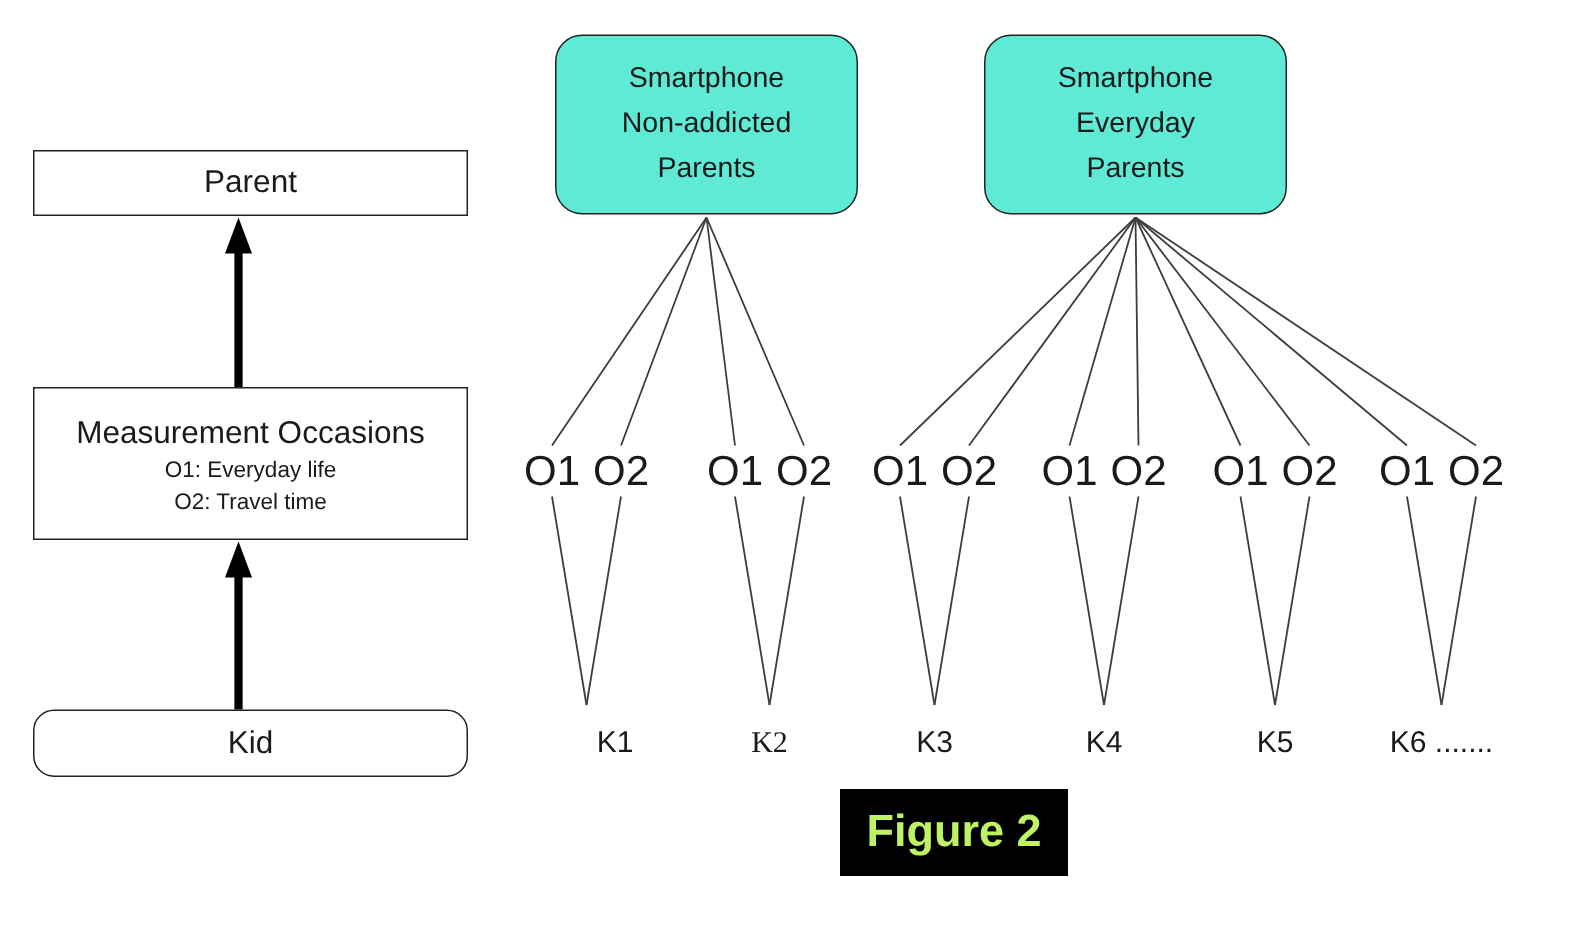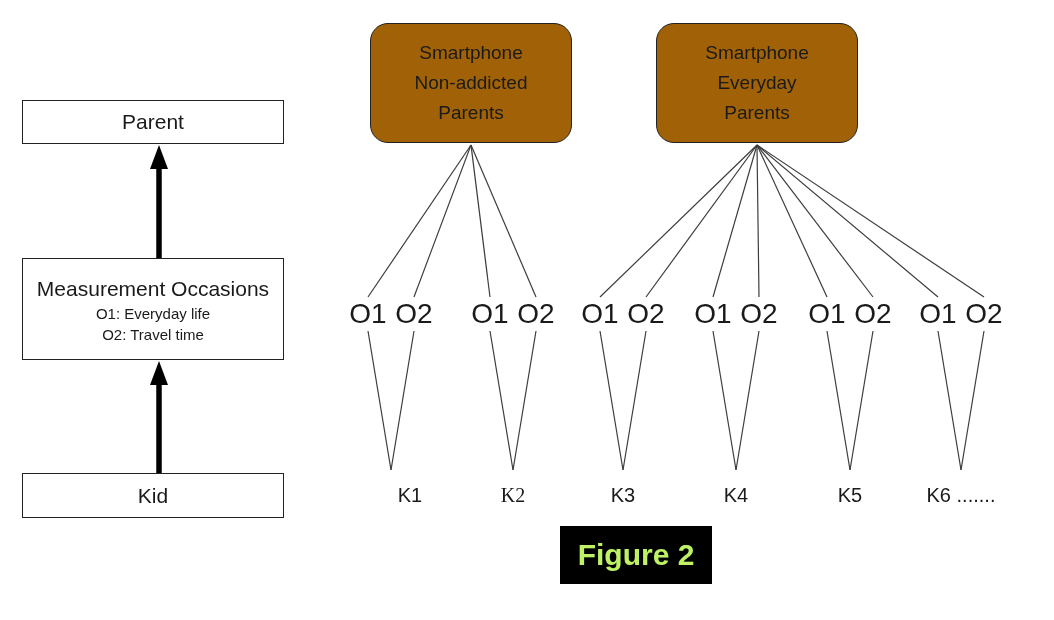--- a/index.html
+++ b/index.html
@@ -17,44 +17,44 @@
     color: #1a1a1a;
   }
   #lines-svg {
     position: absolute;
     left: 0; top: 0;
     width: 1054px; height: 620px;
   }
   .rect-box {
     position: absolute;
     left: 22px;
-    width: 262px;
+    width: 290px;
     border: 1.6px solid #222222;
     background: #ffffff;
     box-sizing: border-box;
     display: flex;
     flex-direction: column;
     align-items: center;
     justify-content: center;
     text-align: right;
   }
   #parent-box { top: 100px; height: 44px; }
-  #kid-box    { top: 473px; height: 45px; }
+  #kid-box    { top: 473px; height: 45px; border-radius: 14px; }
   #mo-box     { top: 258px; height: 102px; }
   .box-title { font-size: 21px; line-height: 26px; }
   .mo-title  { font-size: 21px; line-height: 28px; margin-top: 1px; }
   .mo-sub    { font-size: 15px; line-height: 21px; }
   .group-box {
     position: absolute;
     top: 23px;
     height: 120px;
     width: 202px;
     border: 1.6px solid #222222;
     border-radius: 18px;
-    background: #a16207;
+    background: #5eead4;
     box-sizing: border-box;
     display: flex;
     flex-direction: column;
     align-items: center;
     justify-content: center;
     text-align: center;
   }
   .group-line { font-size: 19px; line-height: 30px; }
   .group-line.bold { font-weight: normal; }
   .occ-label {

